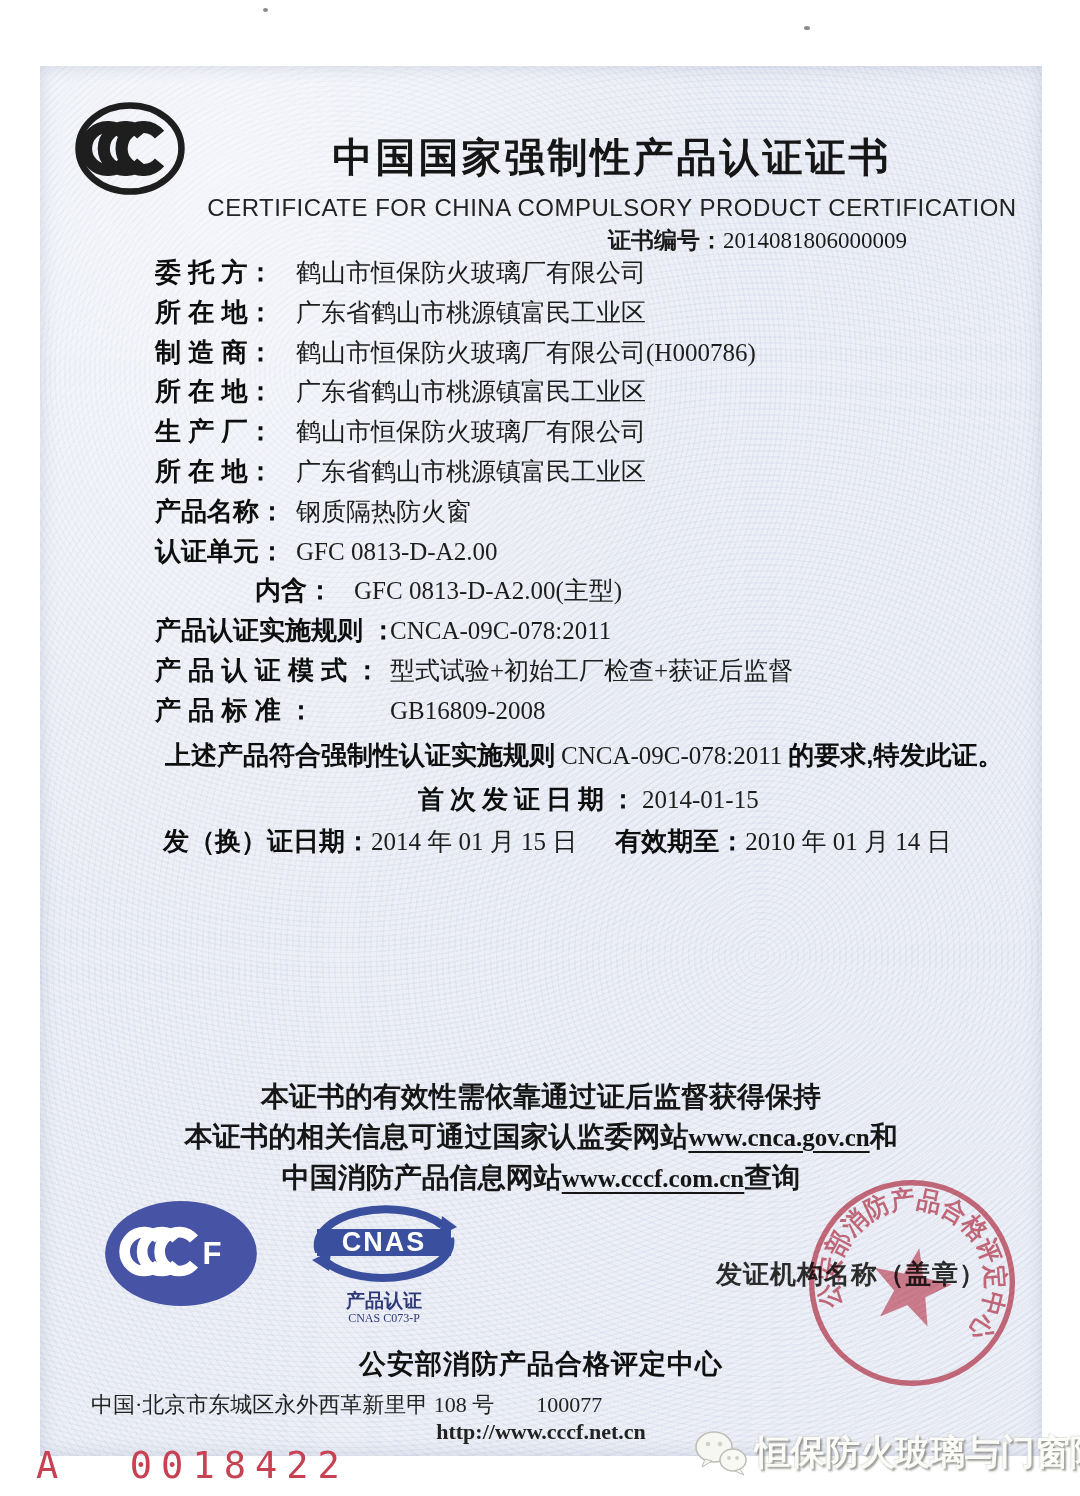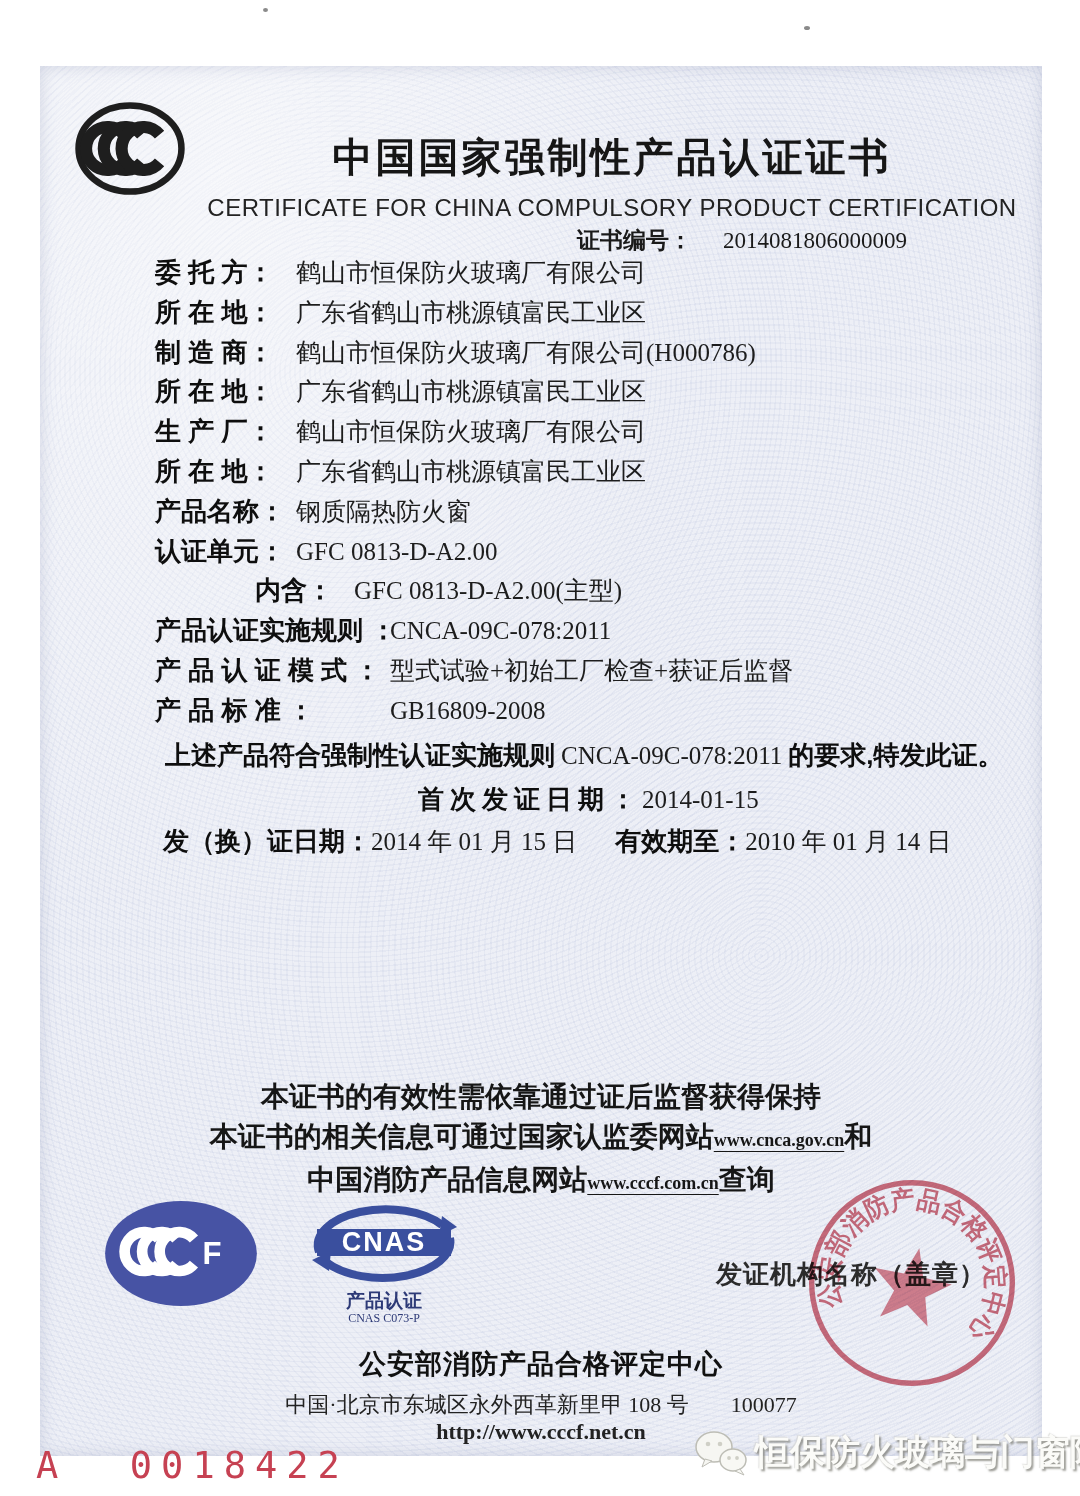--- a/index.html
+++ b/index.html
@@ -18,21 +18,21 @@
   }
   .speck{position:absolute;background:#8a8a8a;border-radius:50%;}
   .hei{font-family:"Liberation Sans",sans-serif;font-weight:bold;}
 
   .title-cn{position:absolute;left:157px;top:130px;width:910px;text-align:center;
     font-size:40px;font-weight:bold;letter-spacing:3px;color:#161616;}
   .title-en{position:absolute;left:157px;top:194px;width:910px;text-align:center;
     font-size:24px;color:#222;letter-spacing:.5px;}
   .cert-no{position:absolute;left:500px;top:225px;width:407px;text-align:right;
     font-size:23px;color:#1a1a1a;}
-  .cert-no .num{font-family:"Liberation Serif",serif;margin-left:31px;}
+  .cert-no .num{font-family:"Liberation Serif",serif;}
 
   .fields{position:absolute;left:155px;top:253px;width:800px;}
   .frow{display:flex;align-items:flex-start;height:39.8px;line-height:39.8px;white-space:nowrap;}
   .frow .lbl{font-weight:bold;font-size:26px;color:#0e0e0e;width:141px;flex:0 0 auto;}
   .frow .val{font-family:"Liberation Serif",serif;font-size:25px;color:#1d1d1d;}
   .frow.indent .lbl{width:141px;padding-left:100px;box-sizing:content-box;}
   .frow.indent .val{margin-left:-42px;}
   .frow.wide .lbl{width:235px;}
 
   .compliance{position:absolute;left:165px;top:738px;width:780px;font-size:26px;white-space:nowrap;}
@@ -43,36 +43,36 @@
   .first-issue .lbl{font-weight:bold;letter-spacing:6px;color:#0e0e0e;margin-left:40px;}
   .first-issue .val{font-family:"Liberation Serif",serif;font-size:25px;}
 
   .reissue{position:absolute;left:163px;top:824px;font-size:26px;white-space:nowrap;}
   .reissue .lbl{font-weight:bold;color:#0e0e0e;}
   .reissue .val{font-family:"Liberation Serif",serif;font-size:25px;}
   .reissue .gap{display:inline-block;width:38px;}
 
   .notice{position:absolute;left:91px;top:1077px;width:900px;text-align:center;
     font-size:28px;font-weight:600;color:#161616;line-height:40px;}
-  .notice .url{font-family:"Liberation Serif",serif;font-weight:600;font-size:18px;
+  .notice .url{font-family:"Liberation Serif",serif;font-weight:600;font-size:25px;
     text-decoration:underline;text-underline-offset:5px;}
 
   .cnas-cap1{position:absolute;left:308px;top:1288px;width:152px;text-align:center;
     font-size:19px;font-weight:600;color:#2d3a77;}
   .cnas-cap2{position:absolute;left:308px;top:1311px;width:152px;text-align:center;
     font-family:"Liberation Serif",serif;font-size:12px;color:#2d3a77;}
 
   .issuer-label{position:absolute;left:716px;top:1257px;font-size:26px;color:#2b2b2b;
     letter-spacing:1px;white-space:nowrap;z-index:1;}
   .stamp{position:absolute;left:794px;top:1165px;width:236px;height:236px;z-index:2;
     opacity:.82;mix-blend-mode:multiply;}
 
   .footer-org{position:absolute;left:91px;top:1346px;width:900px;text-align:center;
     font-size:27px;font-weight:bold;color:#111;letter-spacing:1px;}
-  .footer-addr{position:absolute;left:91px;top:1390px;width:900px;text-align:center;
+  .footer-addr{position:absolute;left:91px;top:1390px;width:900px;text-align:left;
     font-family:"Liberation Serif",serif;font-size:22px;color:#222;}
   .footer-addr .pc{margin-left:42px;}
   .footer-url{position:absolute;left:91px;top:1419px;width:900px;text-align:center;
     font-family:"Liberation Serif",serif;font-size:22px;font-weight:600;color:#222;}
 
   .serial{position:absolute;left:36px;top:1444px;font-family:"DejaVu Sans Mono",monospace;
     font-size:37px;color:#c64152;letter-spacing:9px;white-space:pre;}
 
   .watermark{position:absolute;left:693px;top:1428px;display:flex;align-items:center;z-index:3;}
   .watermark .wm-text{font-size:35px;font-weight:bold;color:#fbfbf8;white-space:nowrap;

